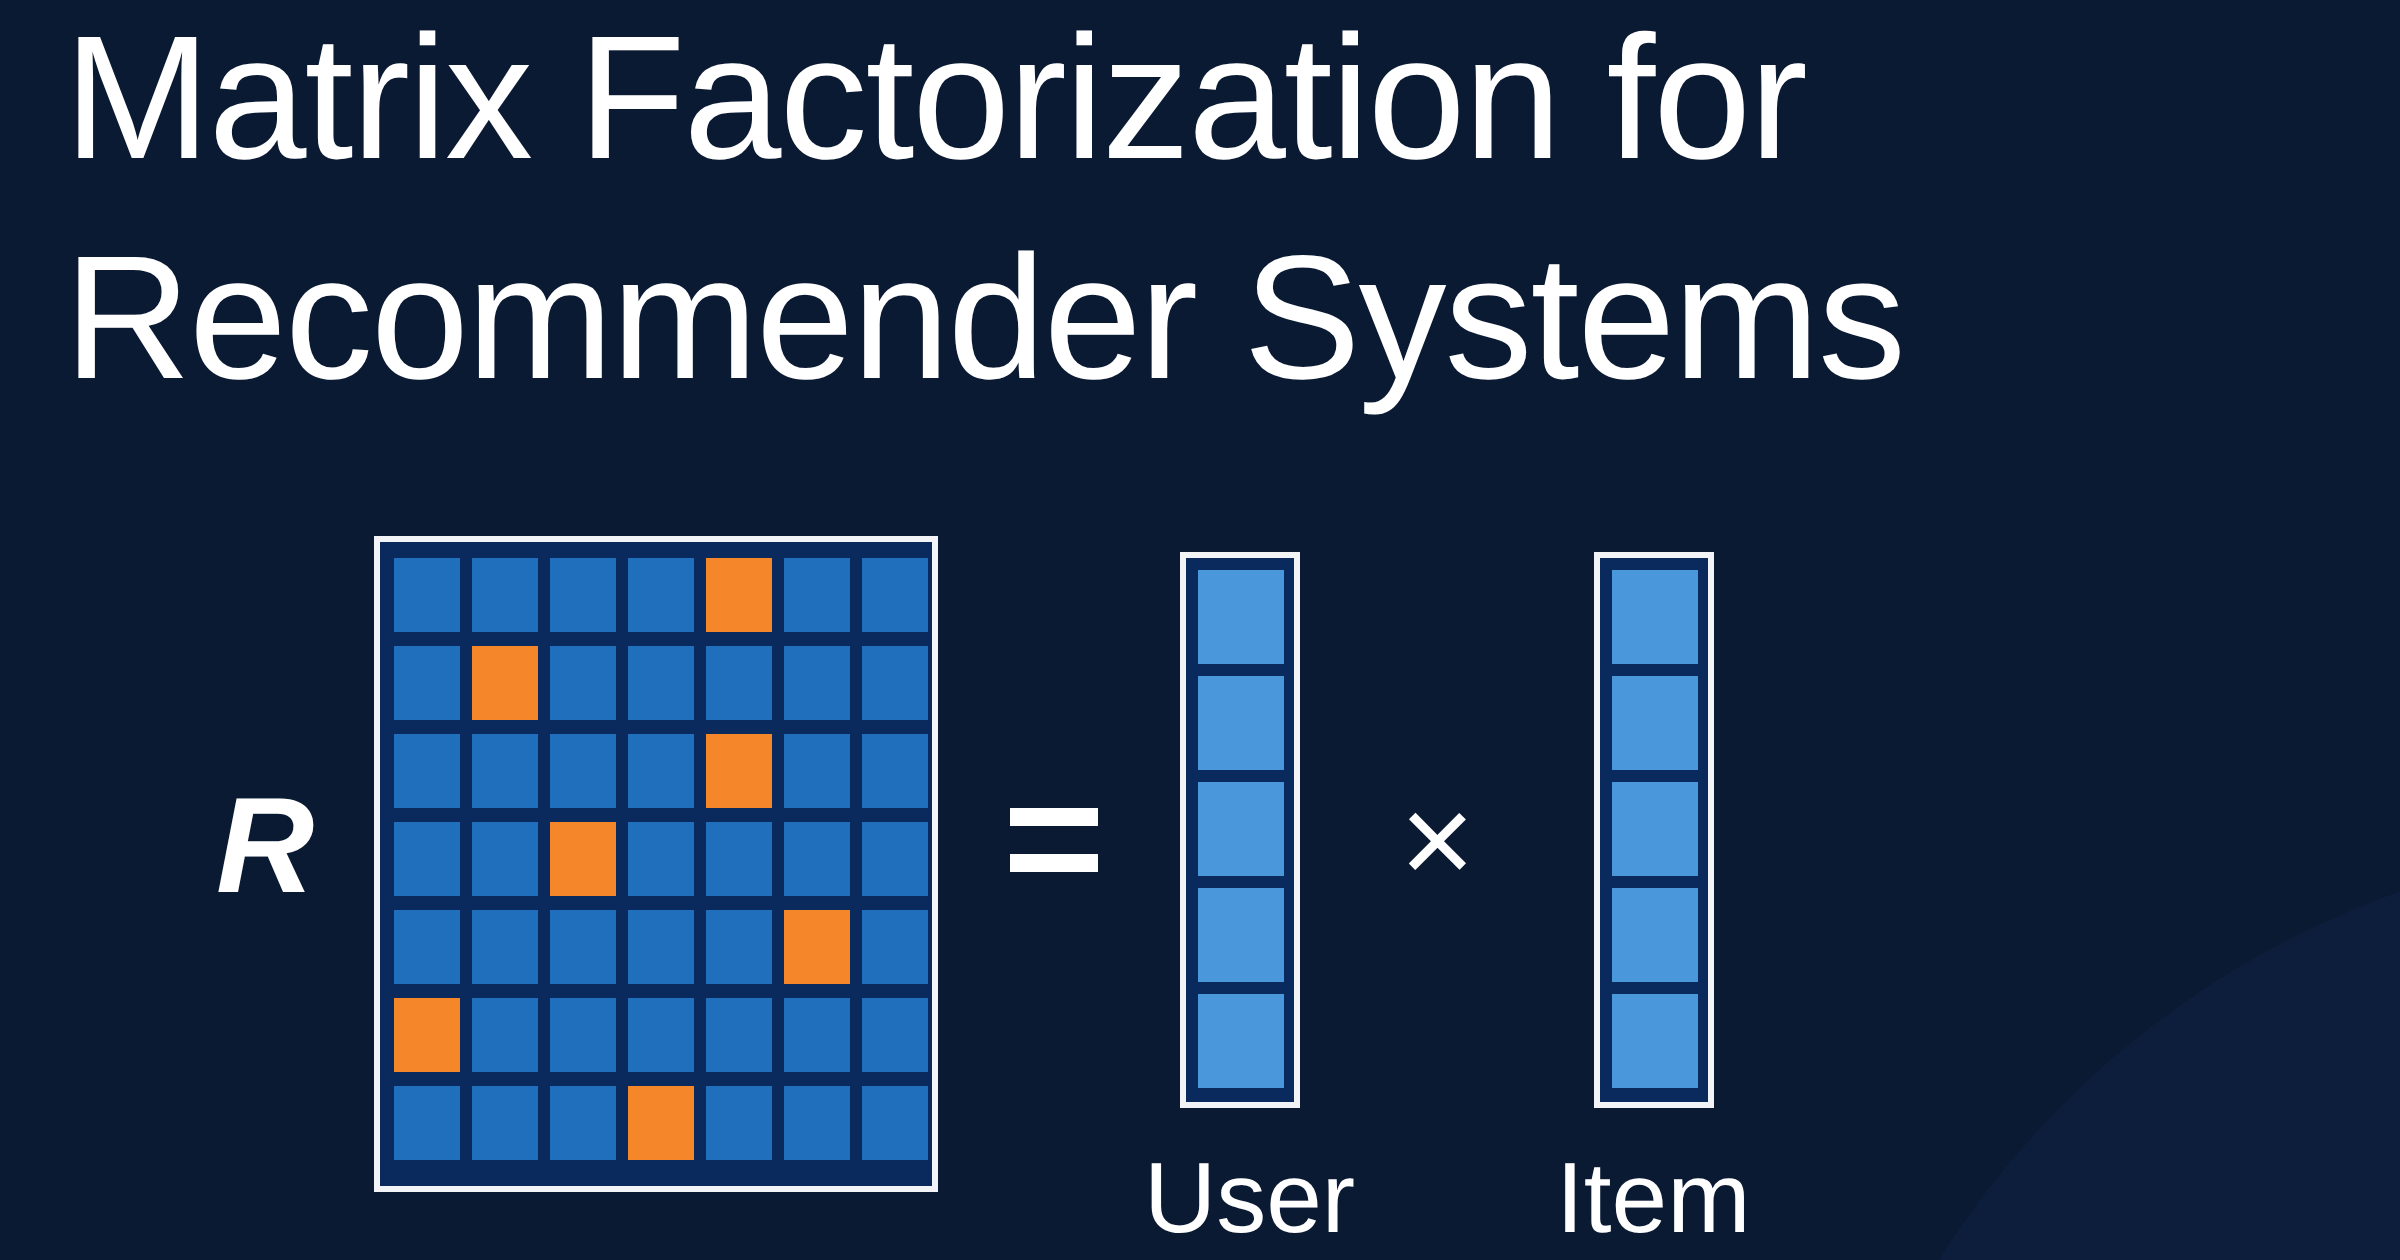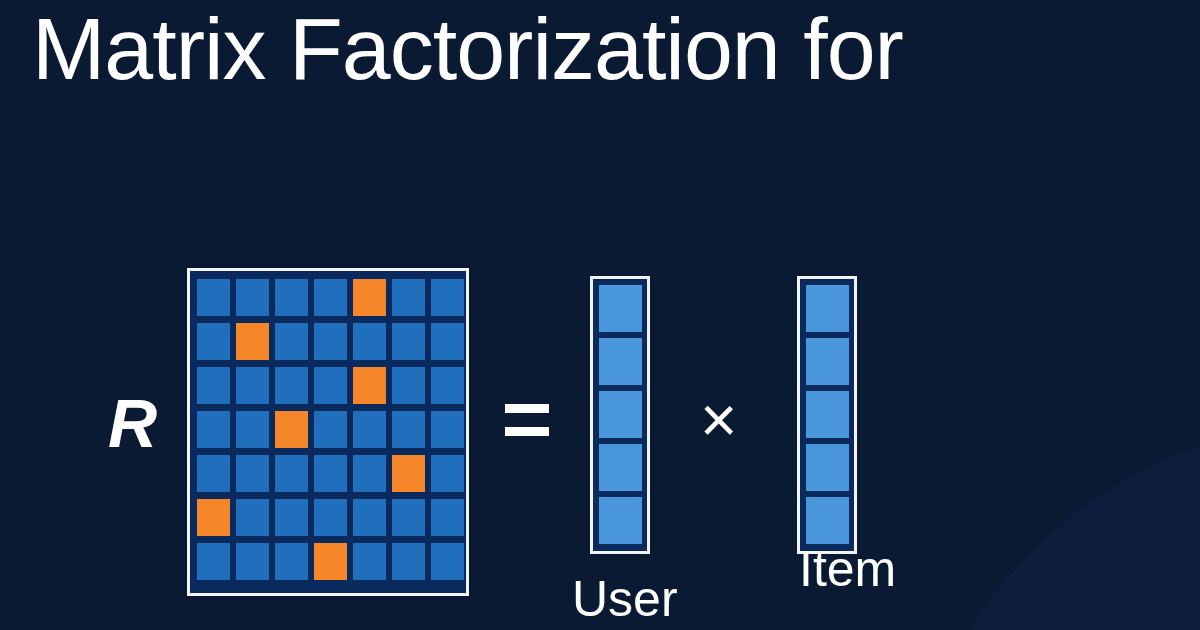--- a/index.html
+++ b/index.html
@@ -57,20 +57,21 @@
     position: absolute; font-size: 50px; line-height: 50px;
   }
 </style>
 </head>
 <body>
 
 <div class="bg-curve"></div>
 
 <div class="title">
   <div>Matrix Factorization for</div>
+  <div>Recommender Systems</div>
 </div>
 
 <div class="r-label">R</div>
 
 <div class="matrix">
   <div class="matrix-grid" id="matrix-grid">
       <div class="cell"></div>
       <div class="cell"></div>
       <div class="cell"></div>
       <div class="cell"></div>
@@ -140,13 +141,13 @@
   <div class="vector-stack" id="item-stack">
       <div class="vcell"></div>
       <div class="vcell"></div>
       <div class="vcell"></div>
       <div class="vcell"></div>
       <div class="vcell"></div>
     </div>
 </div>
 
 <div class="vec-label" style="left:572px; top:574px;">User</div>
-<div class="vec-label" style="left:778px; top:544px;margin-left:21px;">Item</div>
+<div class="vec-label" style="left:778px; top:574px;">Item</div>
 
 </body></html>

